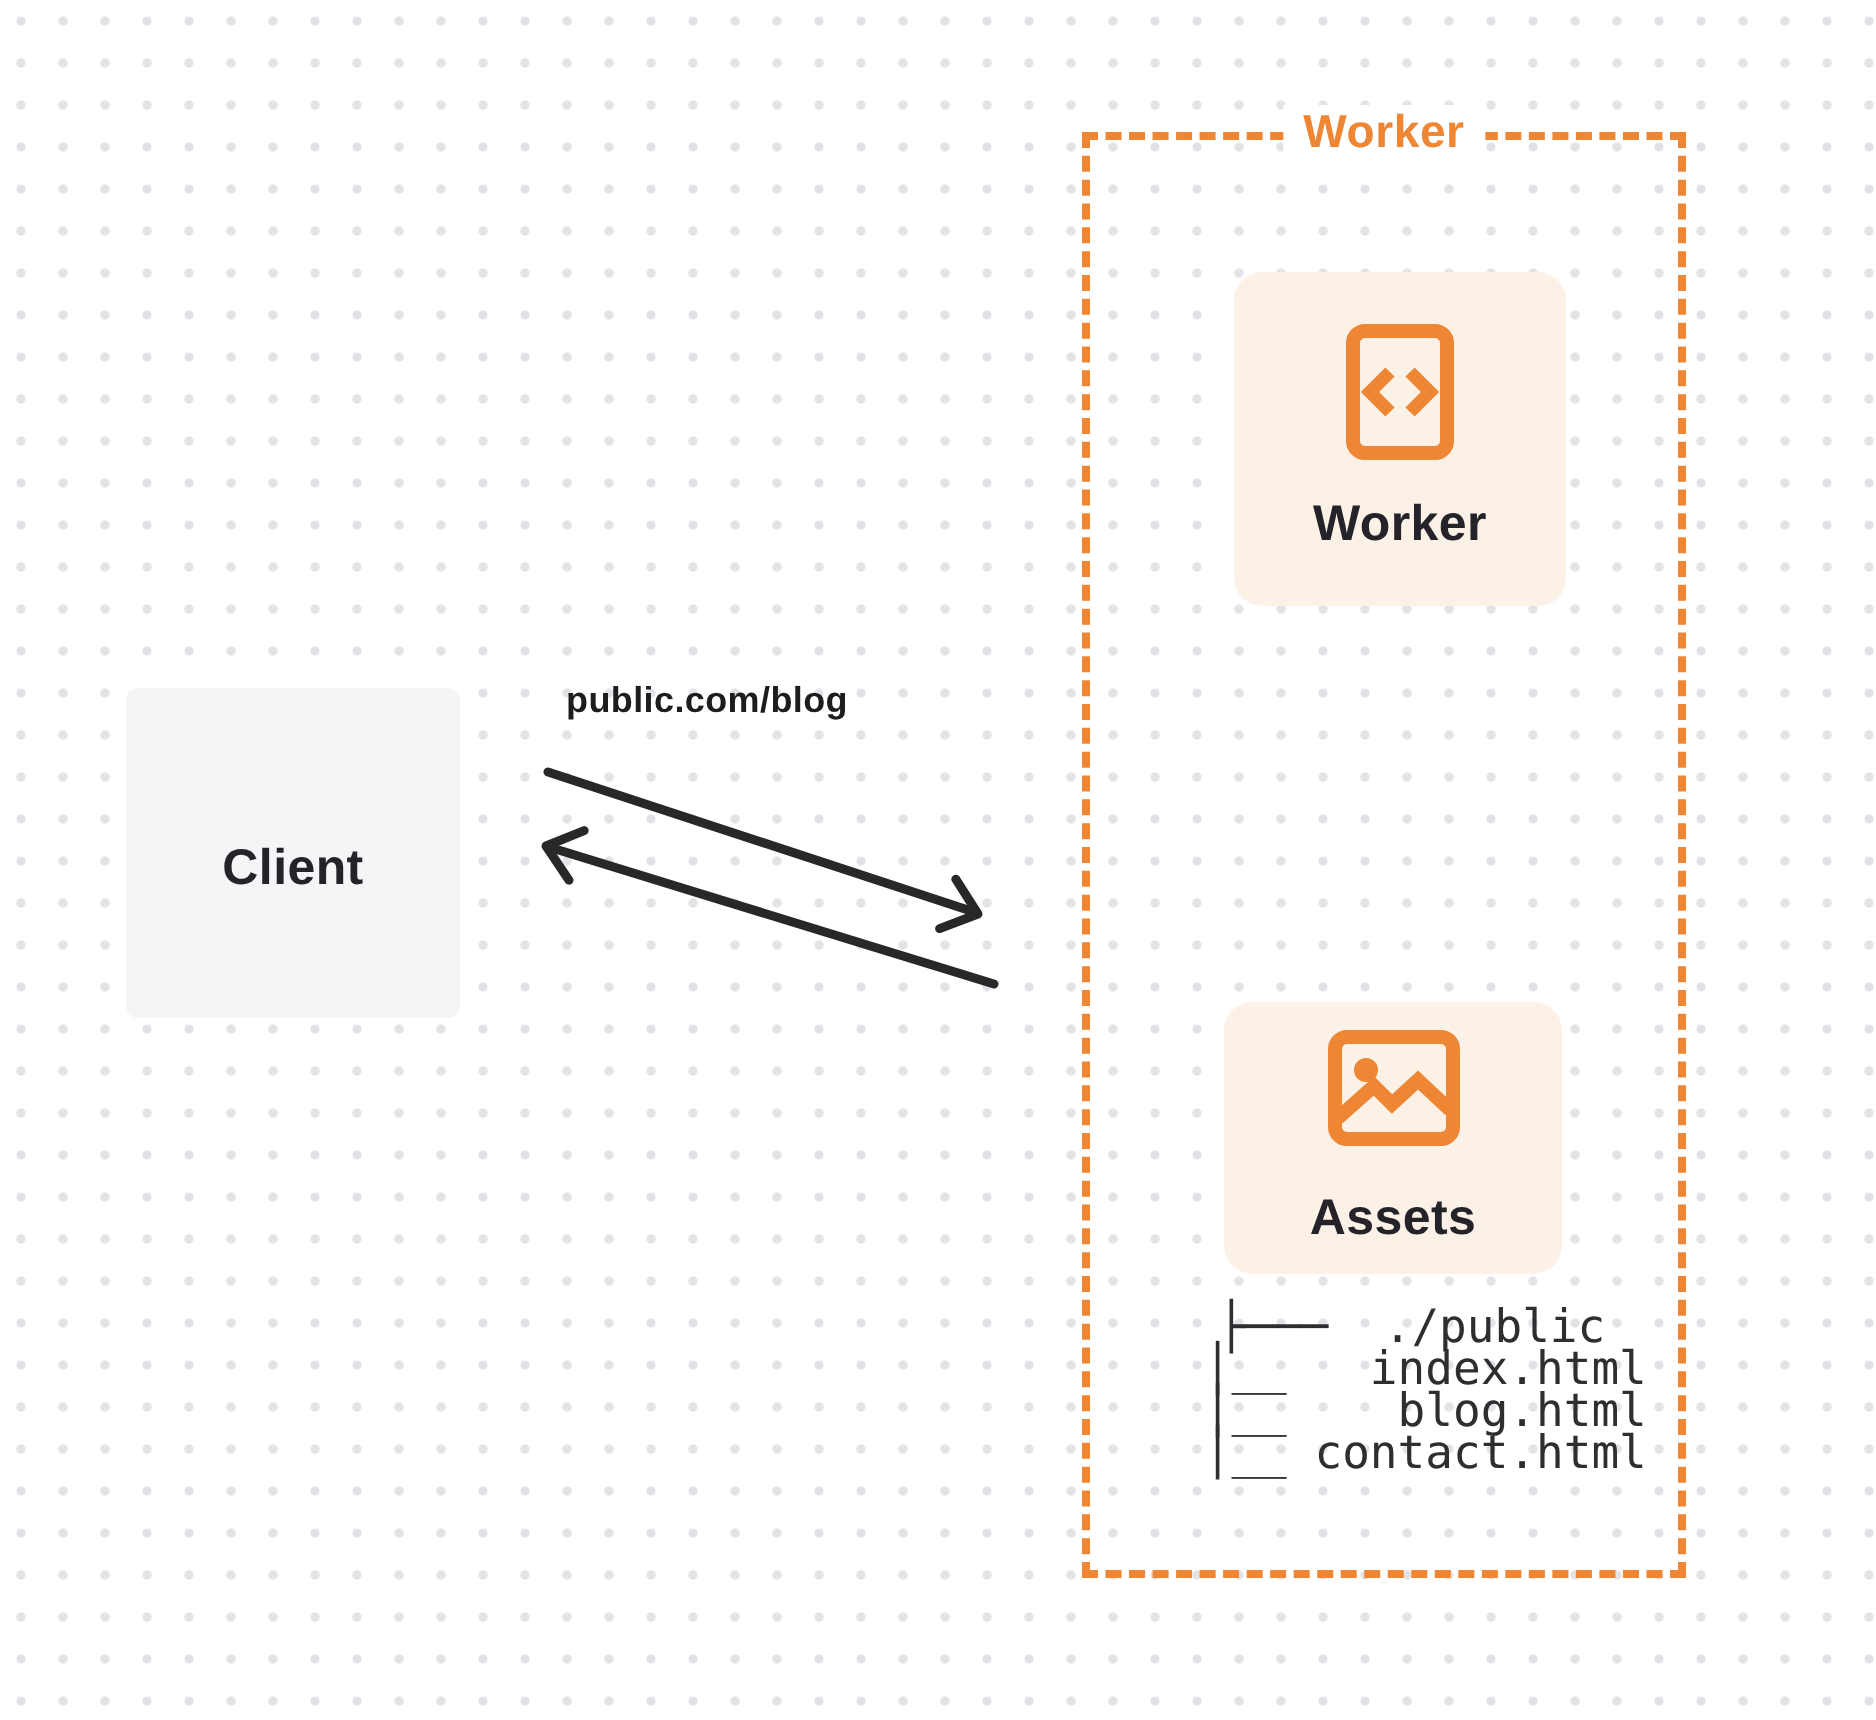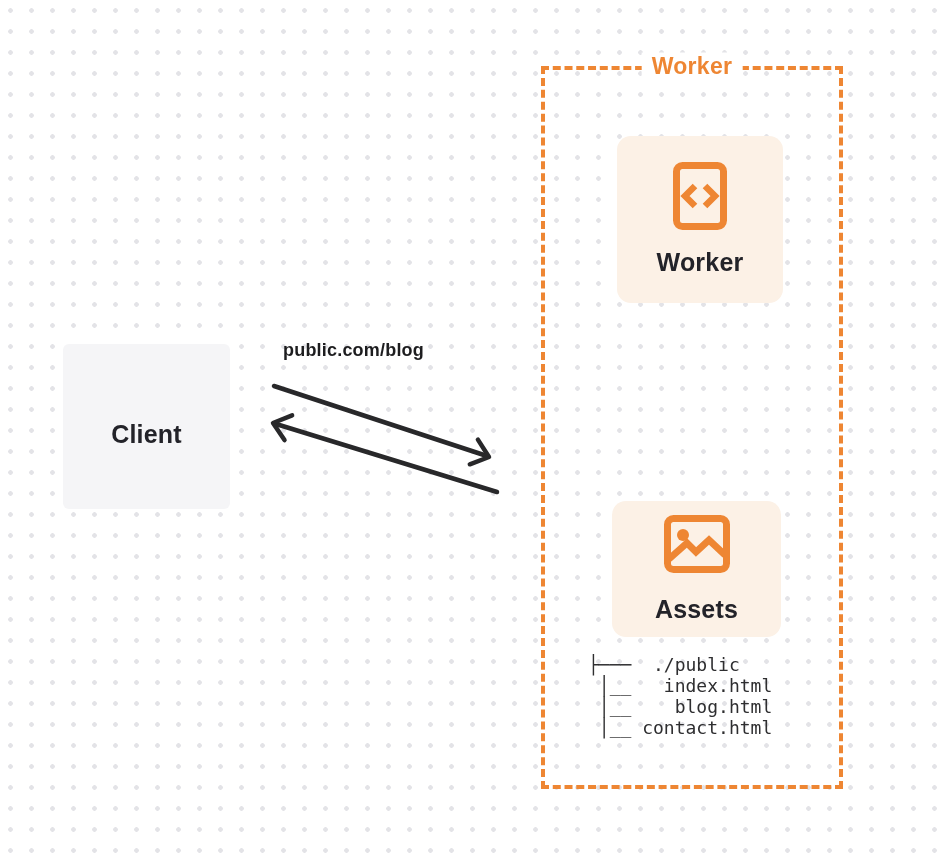--- a/index.html
+++ b/index.html
@@ -51,22 +51,23 @@
   .card.worker{left:72px;top:66px;width:166px;height:167px;gap:18px;}
   .card.assets{left:67px;top:431px;width:169px;height:136px;gap:22px;}
   .card .card-label{
     font-size:25px;font-weight:700;color:#232329;letter-spacing:.2px;
   }
   .card svg{display:block;}
   
   .file-tree{
     position:absolute;left:43px;top:584px;margin:0;
     font-family:"DejaVu Sans Mono", monospace;
-    font-size:18px;line-height:21px;color:#2e2e30;
+    font-size:23px;line-height:21px;color:#2e2e30;
     white-space:pre;
+    text-align:center;
   }
 </style>
 </head>
 <body>
 
 <div id="canvas">
 
   <div class="client-box">
     <span class="label">Client</span>
   </div>

